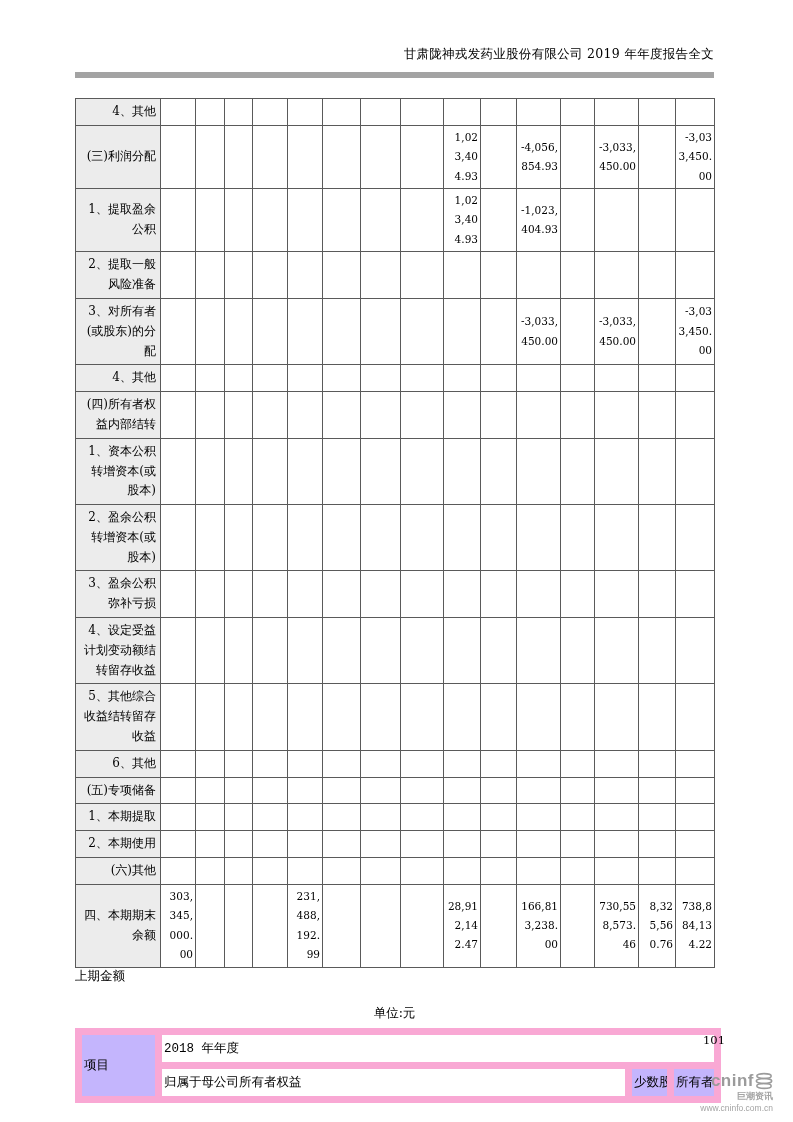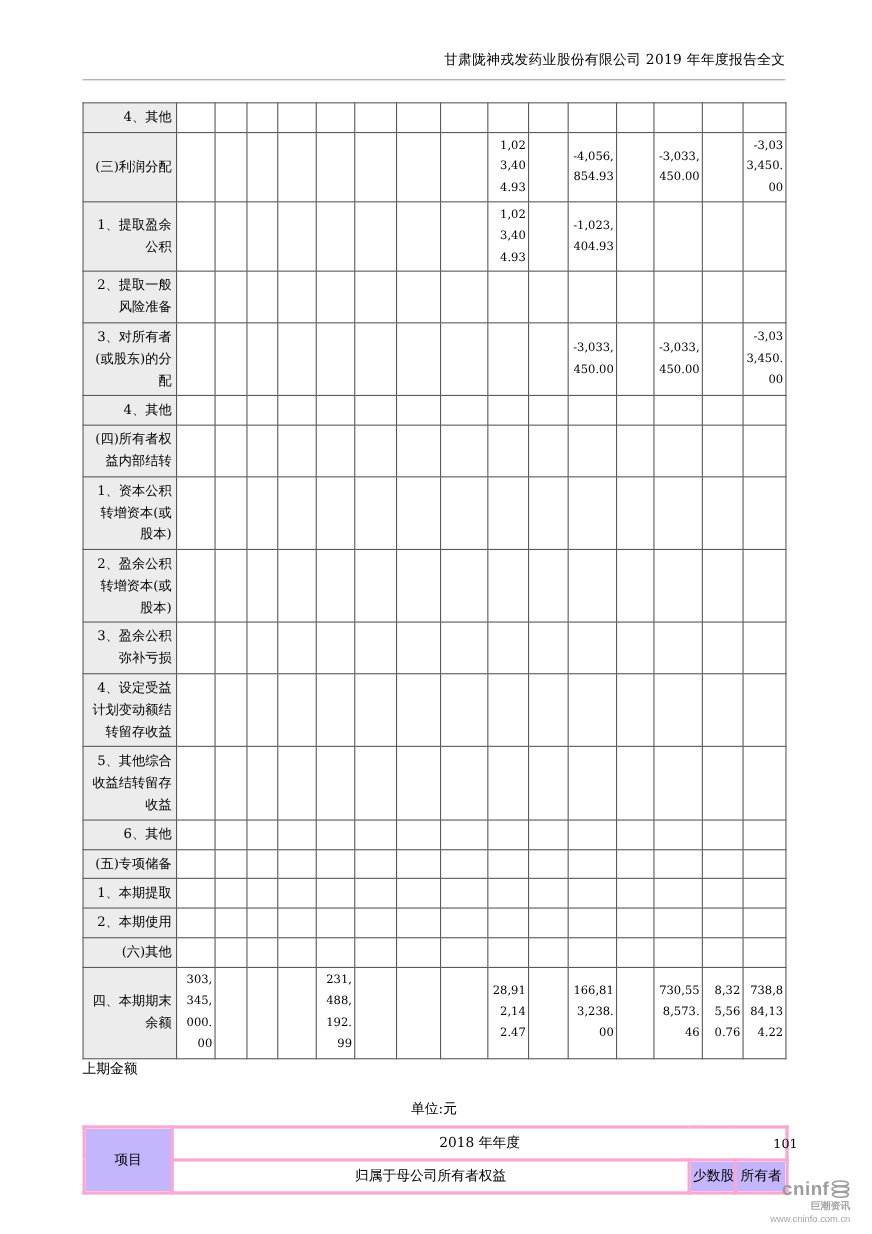--- a/index.html
+++ b/index.html
@@ -12,21 +12,21 @@
     overflow: hidden;
   }
   .page { position: absolute; inset: 0; }
   .content { padding: 46px 79px 0 75px; }
 
   .doc-header {
     text-align: right;
     font-size: 12.5px;
     letter-spacing: 0.3px;
     padding-bottom: 9px;
-    border-bottom: 1px solid #a3a3a3;
+    border-bottom: 6px solid #a3a3a3;
     margin-bottom: 20px;
   }
 
   table { border-collapse: collapse; table-layout: fixed; }
   .main-table { width: 639px; }
   .main-table td { border: 1px solid #5a5a5a; vertical-align: middle; }
   td.label-cell {
     background: #ececec;
     font-size: 12px;
     line-height: 1.65;
@@ -40,26 +40,26 @@
     padding: 2px 2px;
     text-align: right;
     word-break: break-all;
   }
 
   .prior-label { font-size: 12.5px; }
   .unit-label { font-size: 12.5px; text-align: center; margin-top: 20px; margin-bottom: 6px; }
 
   .bottom-table { width: 639px; font-size: 12.5px; }
   .bottom-table td {
-    border: 3px solid #f9a8d4;
-    text-align: center;
+    border: 7px solid #f9a8d4;
     padding: 5px 2px;
     height: 16px;
     overflow: hidden;
     white-space: nowrap;
+    font-family: Liberation Mono, monospace;
   }
   .cell-gray { background: #c4b5fd; }
 
   .page-number {
     position: absolute;
     top: 1033px;
     right: 68px;
     font-size: 11.5px;
   }
 

